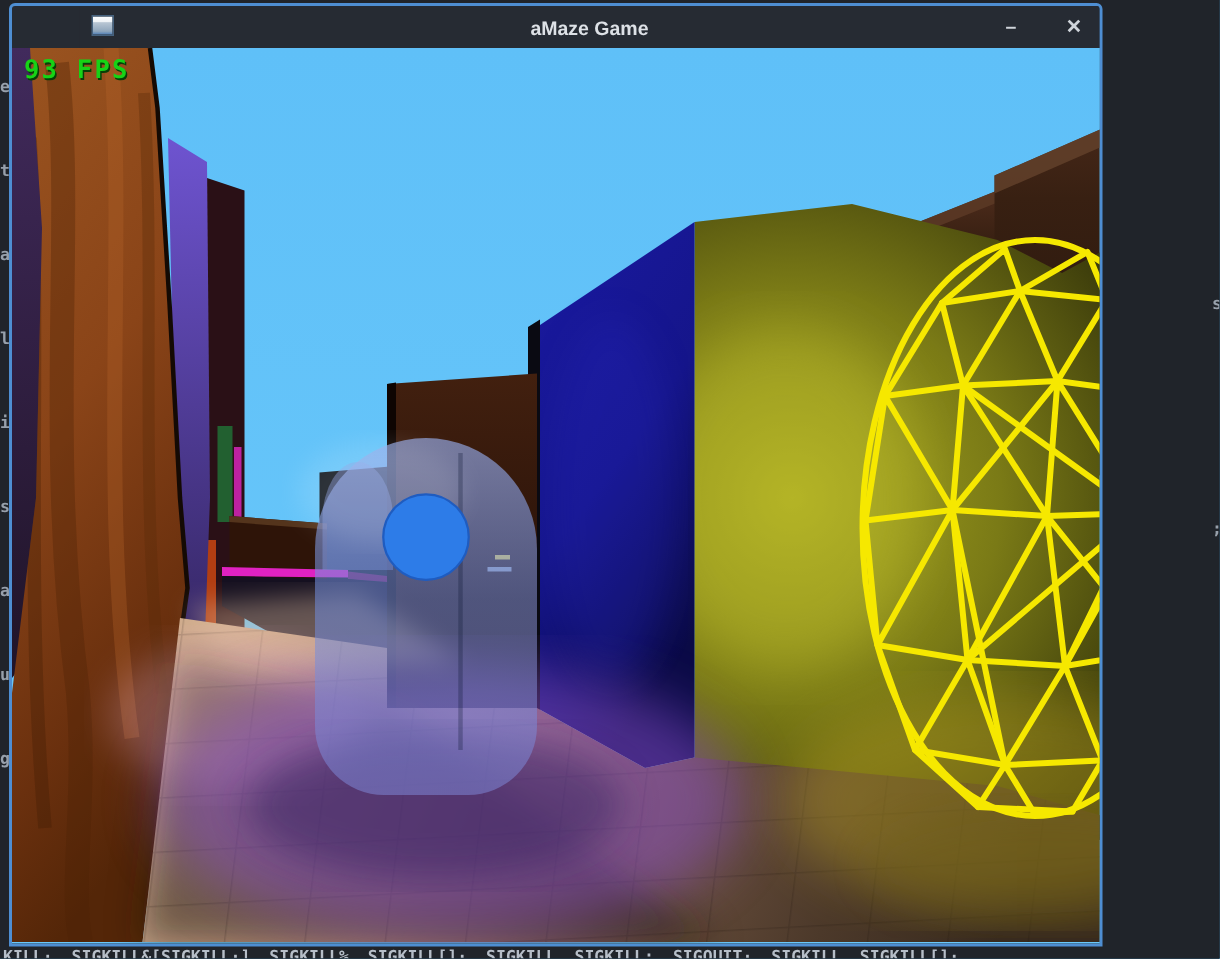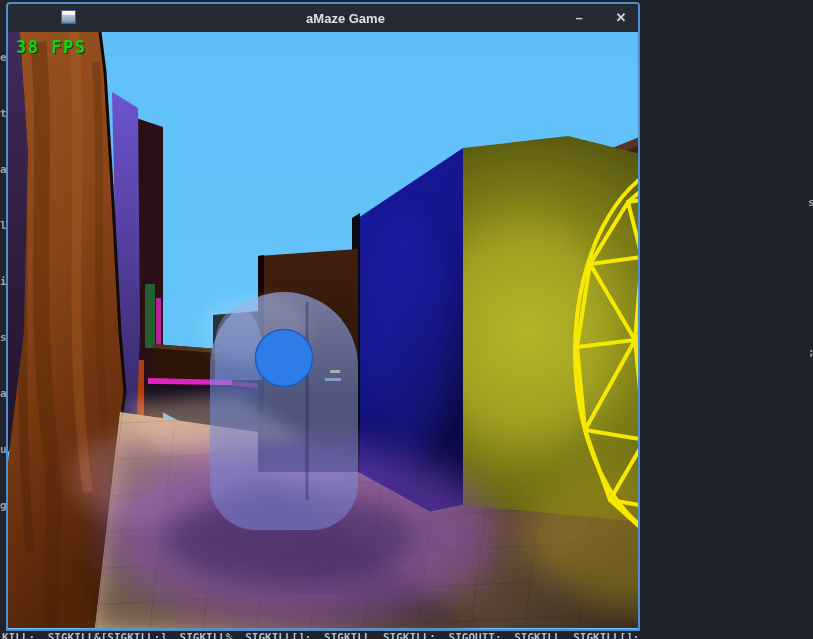--- a/index.html
+++ b/index.html
@@ -6,21 +6,21 @@
   .stage{position:relative;width:813px;height:639px;background:#20242a;overflow:hidden;
          font-family:"Liberation Sans",sans-serif;}
   
   .frag{position:absolute;color:#97a0ab;font-family:"DejaVu Sans Mono",monospace;
         font-size:11px;font-weight:bold;overflow:hidden;}
   .frag-left{left:0;top:30px;width:7px;height:598px;line-height:56px;white-space:pre-line;}
   .frag-right{left:808px;top:128px;width:5px;height:300px;line-height:150px;white-space:pre-line;}
   .frag-bottom{left:2px;top:632px;width:683px;height:7px;line-height:12px;
                letter-spacing:0px;word-spacing:6px;color:#b6bec8;}
   
-  .window{position:absolute;left:6px;top:2px;width:634px;height:629px;
+  .window{position:absolute;left:6px;top:2px;width:729px;height:629px;
           border:2px solid #4e8ed2;border-radius:4px 4px 0 0;background:#262b33;
           box-sizing:border-box;overflow:hidden;padding-left:45px;}
   .titlebar{position:relative;height:28px;background:#262b33;display:flex;align-items:center;}
   .win-icon{position:absolute;left:8px;top:6px;width:15px;height:14px;border:1px solid #46627e;
             box-sizing:border-box;
             background:linear-gradient(180deg,#fdfeff 0%,#eef2f6 30%,#b8c6d4 34%,#8fa6bc 82%,#4f7fb8 100%);}
   .title{position:absolute;left:0;right:0;text-align:center;color:#dde1e6;
          font-size:13px;font-weight:bold;}
   .tb-btn{position:absolute;top:0;width:30px;height:28px;line-height:28px;text-align:center;
           color:#cfd4da;font-size:13px;font-weight:bold;cursor:default;z-index:2;}
@@ -52,21 +52,21 @@
 
   <div class="window">
     <div class="titlebar">
       <span class="win-icon"></span>
       <span class="title">aMaze Game</span>
       <span class="tb-btn btn-min">–</span>
       <span class="tb-btn btn-close">✕</span>
     </div>
 
     <div class="viewport">
-      <div class="fps">38 FPS</div>
+      <div class="fps">93 FPS</div>
 
       <svg width="795" height="597" viewBox="0 0 795 597">
         <defs>
           <linearGradient id="gSky" x1="0" y1="0" x2="0" y2="1">
             <stop offset="0" stop-color="#5fc0f8"></stop>
               <stop offset="1" stop-color="#6ac8fa"></stop>
           </linearGradient>
           <linearGradient id="gBrown" x1="0" y1="0" x2="0" y2="1">
             <stop offset="0" stop-color="#4e2c1c"></stop>
               <stop offset="0.25" stop-color="#382012"></stop>

